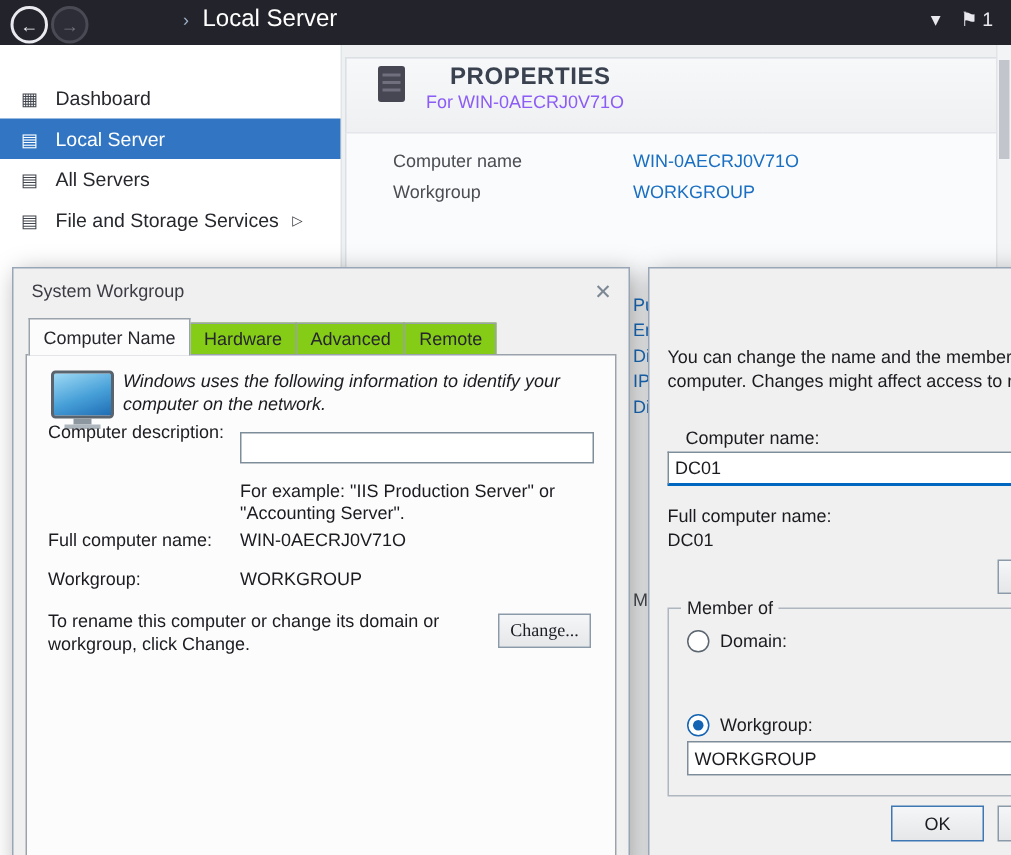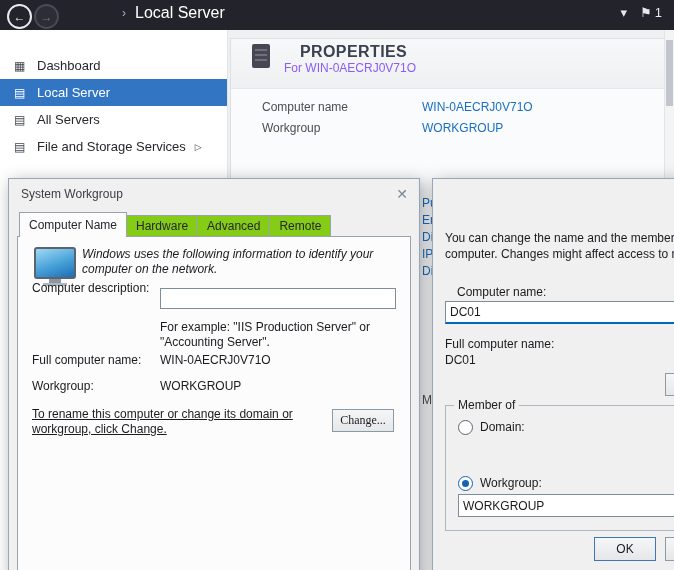--- a/index.html
+++ b/index.html
@@ -176,21 +176,21 @@
       <input class="tbox" style="left: 142px; top: 51px; width: 236px; height: 21px;" value="">
 
       <div class="dtext" style="left:142px;top:83px;width:232px;">For example: "IIS Production Server" or "Accounting Server".</div>
 
       <div class="dtext" style="left:14px;top:116px;">Full computer name:</div>
       <div class="dtext" style="left:142px;top:116px;">WIN-0AECRJ0V71O</div>
 
       <div class="dtext" style="left:14px;top:142px;">Workgroup:</div>
       <div class="dtext" style="left:142px;top:142px;">WORKGROUP</div>
 
-      <div class="dtext" style="left:14px;top:170px;width:290px;text-decoration:underline;">To rename this computer or change its domain or workgroup, click Change.</div>
+      <div class="dtext" style="left:14px;top:170px;width:290px;">To rename this computer or change its domain or workgroup, click Change.</div>
       <button class="btn" style="left:314px;top:172px;width:62px;height:23px;font-family:Liberation Serif, serif;">Change...</button>
     </div>
   </div>
 
   <div class="dialog dlg-name">
 
     <div class="dtext nowrap" style="left:12px;top:52px;">You can change the name and the membership o</div>
     <div class="dtext nowrap" style="left:12px;top:68px;">computer. Changes might affect access to netwo</div>
 
     <div class="dtext" style="left:12px;top:106px;margin-left:12px;">Computer name:</div>

